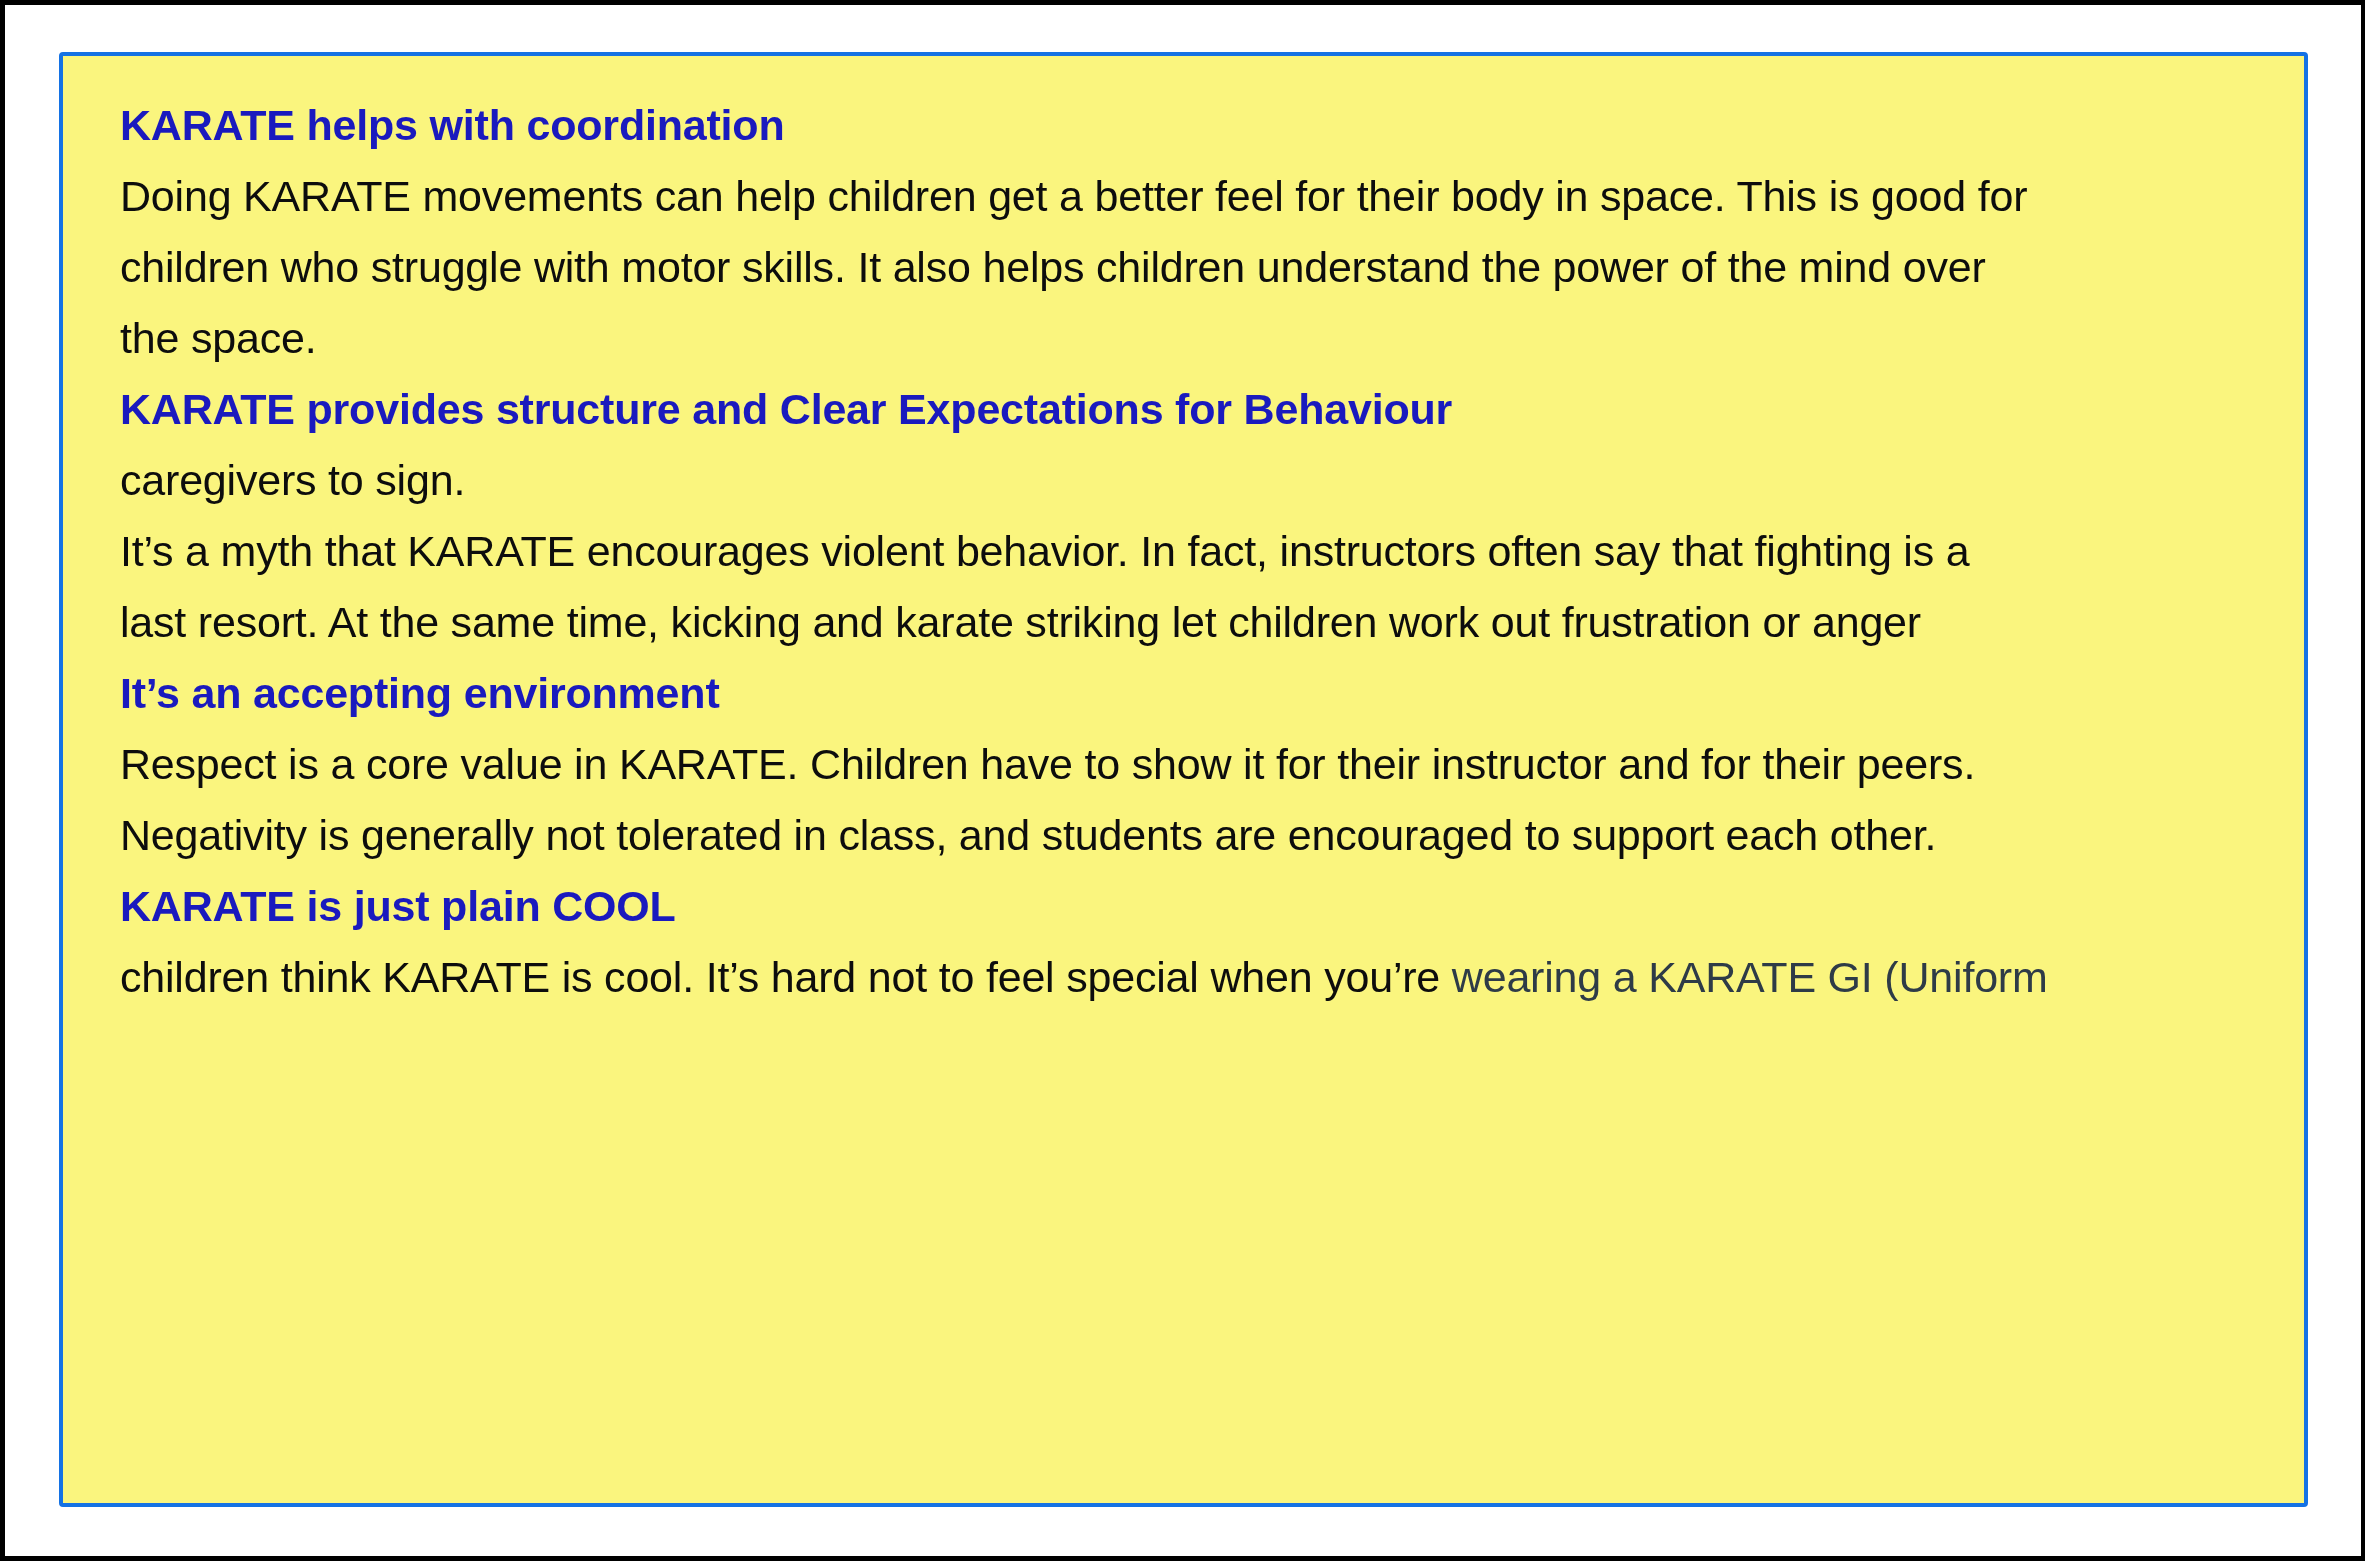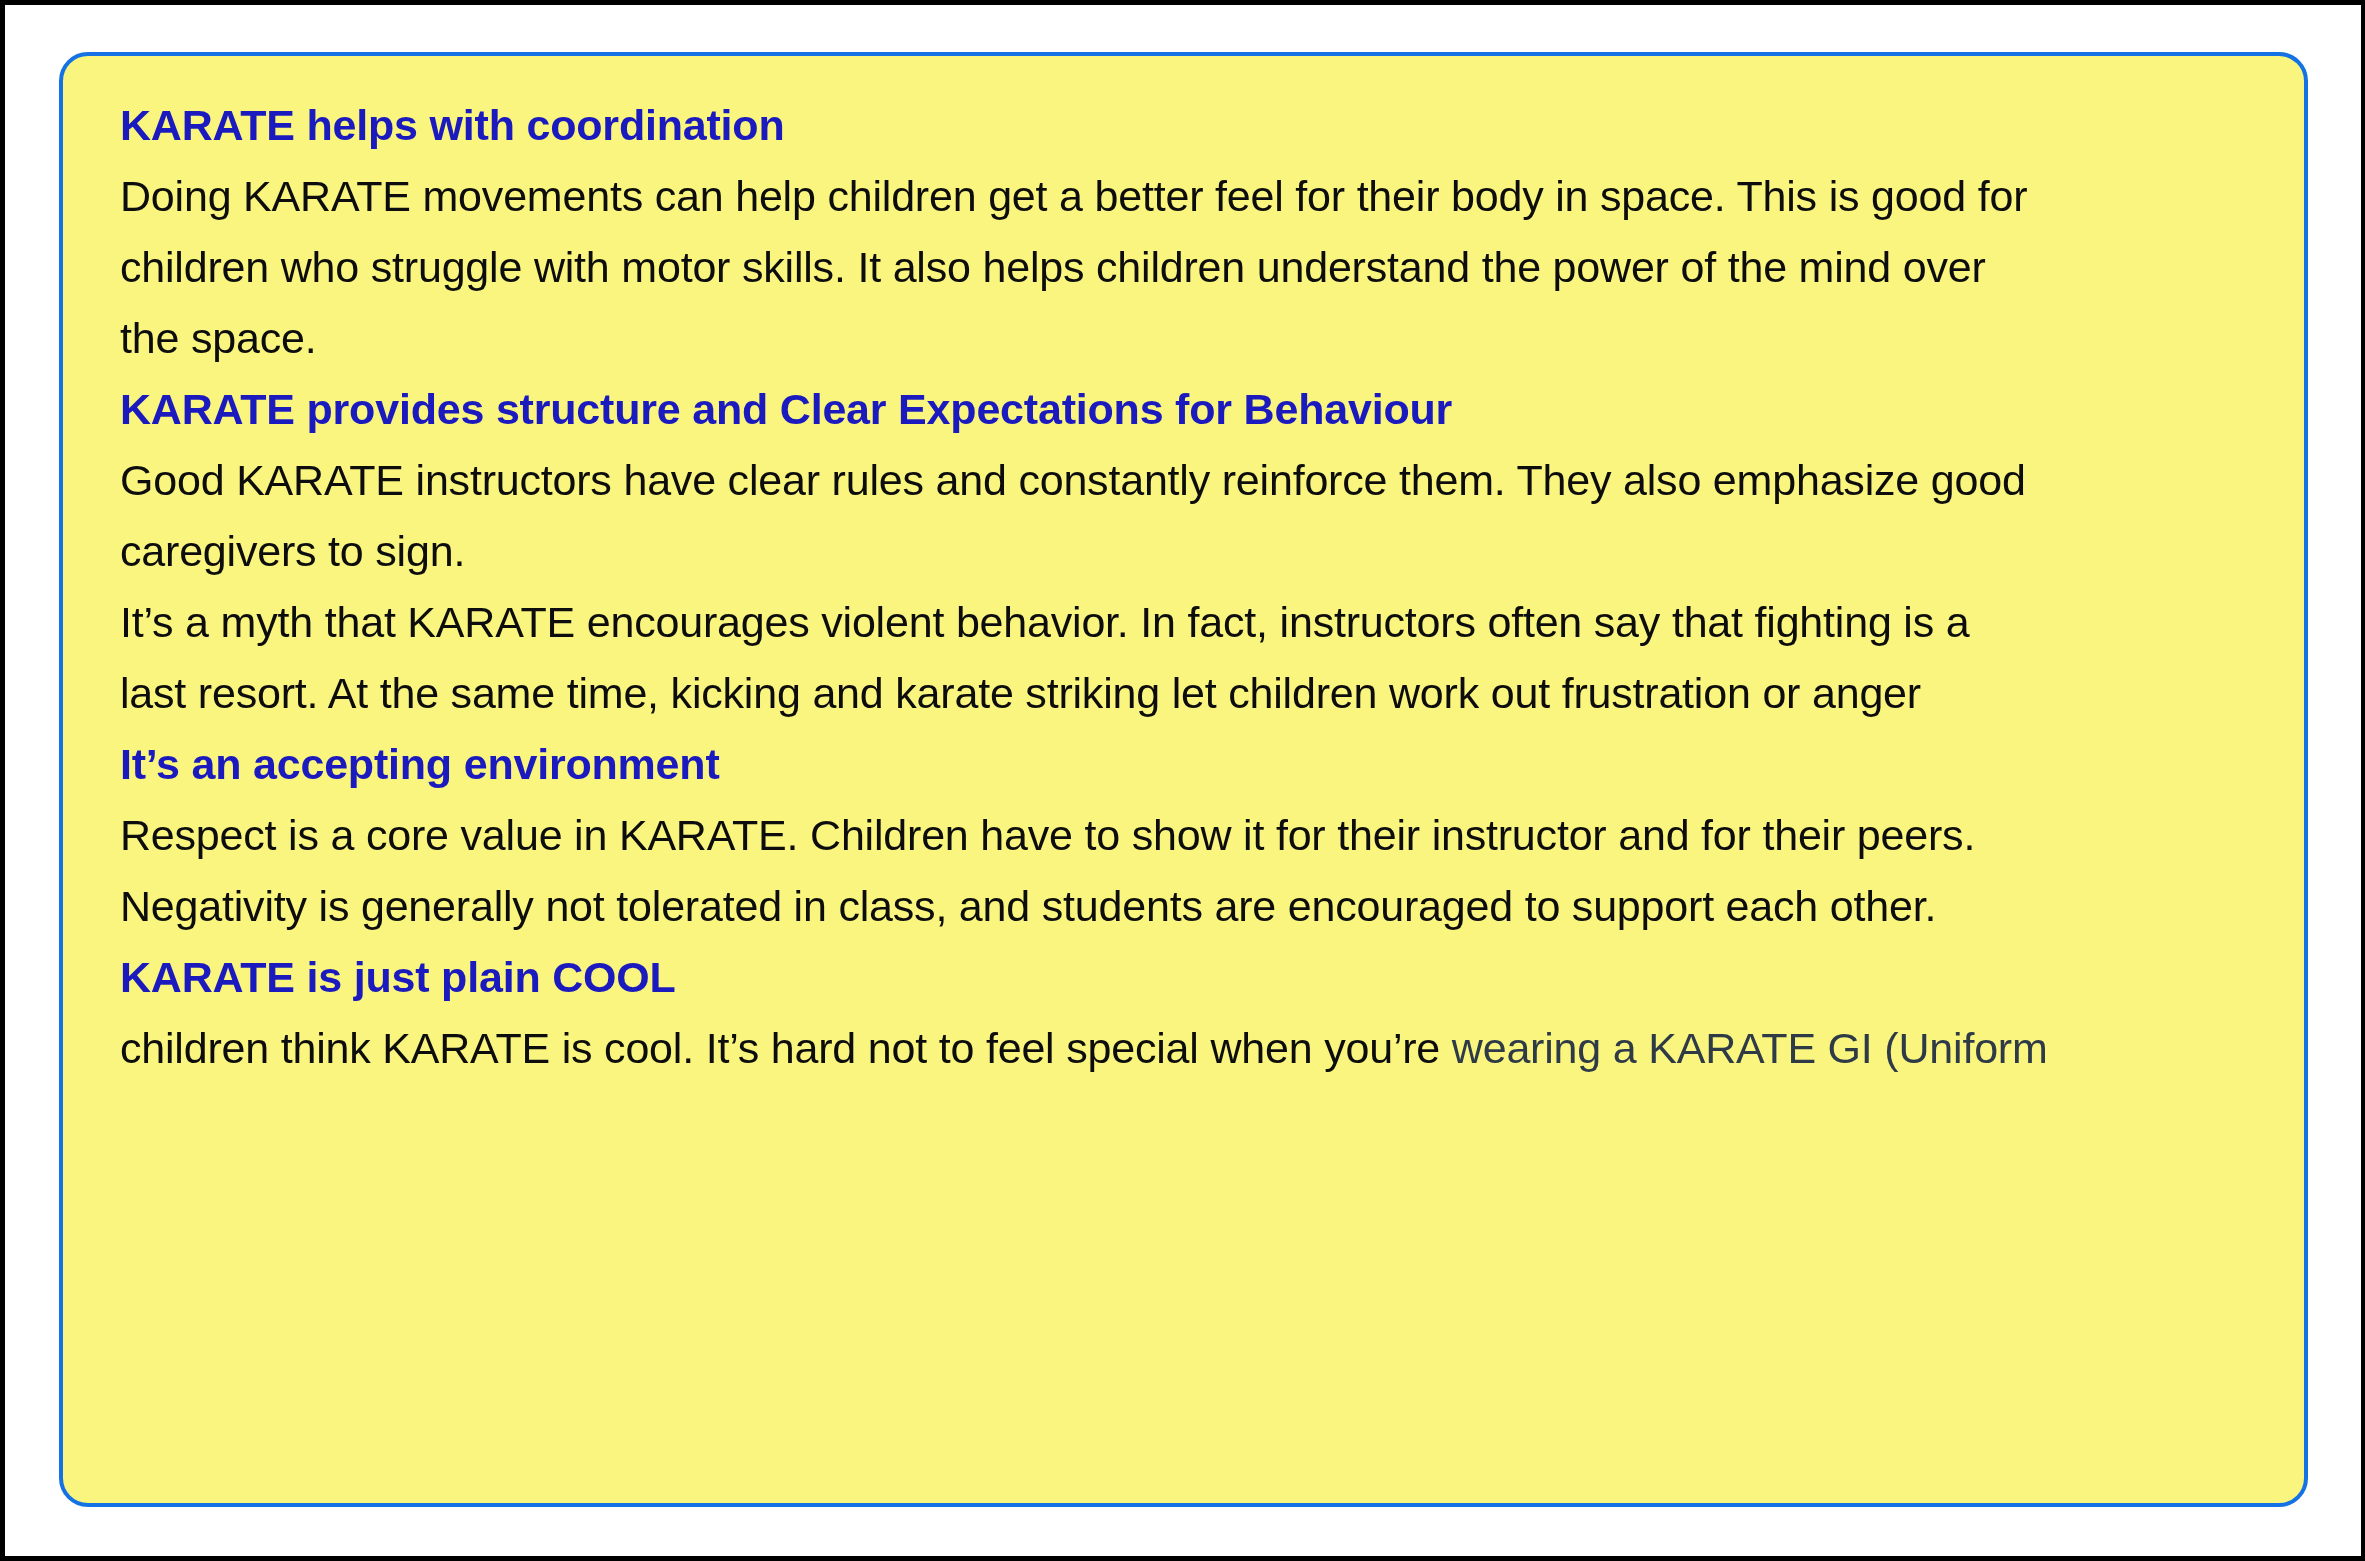--- a/index.html
+++ b/index.html
@@ -19,21 +19,21 @@
   }
   .card {
     position: absolute;
     left: 54px;
     top: 47px;
     width: 2249px;
     height: 1455px;
     box-sizing: border-box;
     background: var(--card-bg, #FAF57E);
     border: 4.7px solid var(--card-border, #1472E4);
-    border-radius: 29px;
+    border-radius: 4px;
     padding: 34px 57px 0 57px;
     overflow: hidden;
   }
   .line {
     white-space: nowrap;
     font-size: 43px;
     line-height: 71px;
     color: var(--body-color, #0d0d0d);
     letter-spacing: -0.2px;
   }
@@ -47,21 +47,20 @@
 </head>
 <body>
 
 <div class="frame">
   <div class="card" id="card">
       <div class="line heading">KARATE helps with coordination</div>
       <div class="line"><span class="seg">Doing KARATE movements can help children get a better feel for their body in space. This is good for</span></div>
       <div class="line"><span class="seg">children who struggle with motor skills. It also helps children understand the power of the mind over</span></div>
       <div class="line"><span class="seg">the space.</span></div>
       <div class="line heading">KARATE provides structure and Clear Expectations for Behaviour</div>
-      <div class="line"><span class="seg">Good KARATE instructors have clear rules and constantly reinforce them. They also emphasize good</span></div>
       <div class="line"><span class="seg">caregivers to sign.</span></div>
       <div class="line"><span class="seg">It’s a myth that KARATE encourages violent behavior. In fact, instructors often say that fighting is a</span></div>
       <div class="line"><span class="seg">last resort. At the same time, kicking and karate striking let children work out frustration or anger</span></div>
       <div class="line heading">It’s an accepting environment</div>
       <div class="line"><span class="seg">Respect is a core value in KARATE. Children have to show it for their instructor and for their peers.</span></div>
       <div class="line"><span class="seg">Negativity is generally not tolerated in class, and students are encouraged to support each other.</span></div>
       <div class="line heading">KARATE is just plain COOL</div>
       <div class="line"><span class="seg">children think KARATE is cool. It’s hard not to feel special when you’re </span><span class="seg muted">wearing a KARATE GI (Uniform</span></div>
     </div>
 </div>

